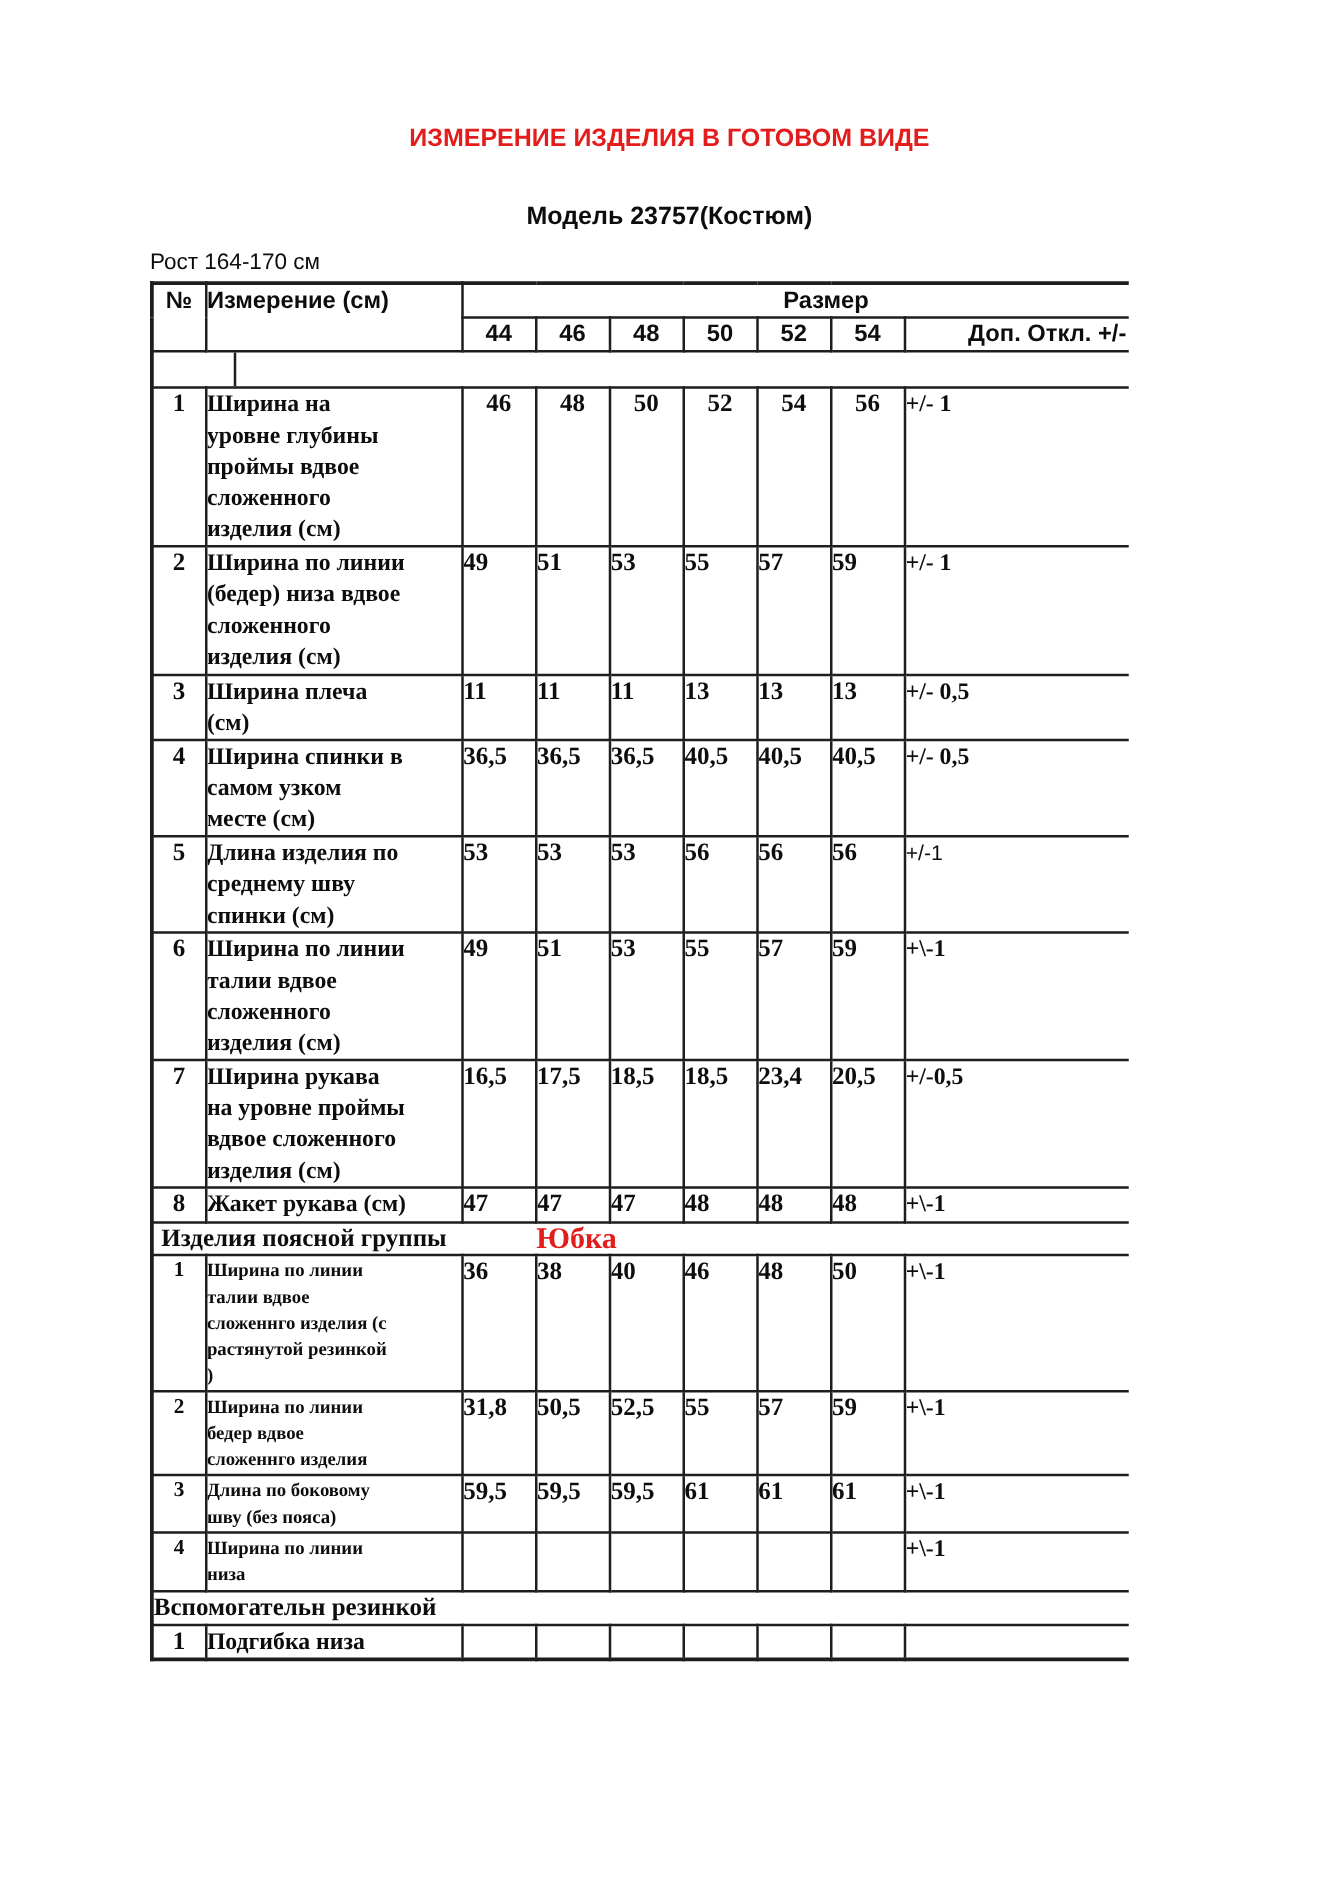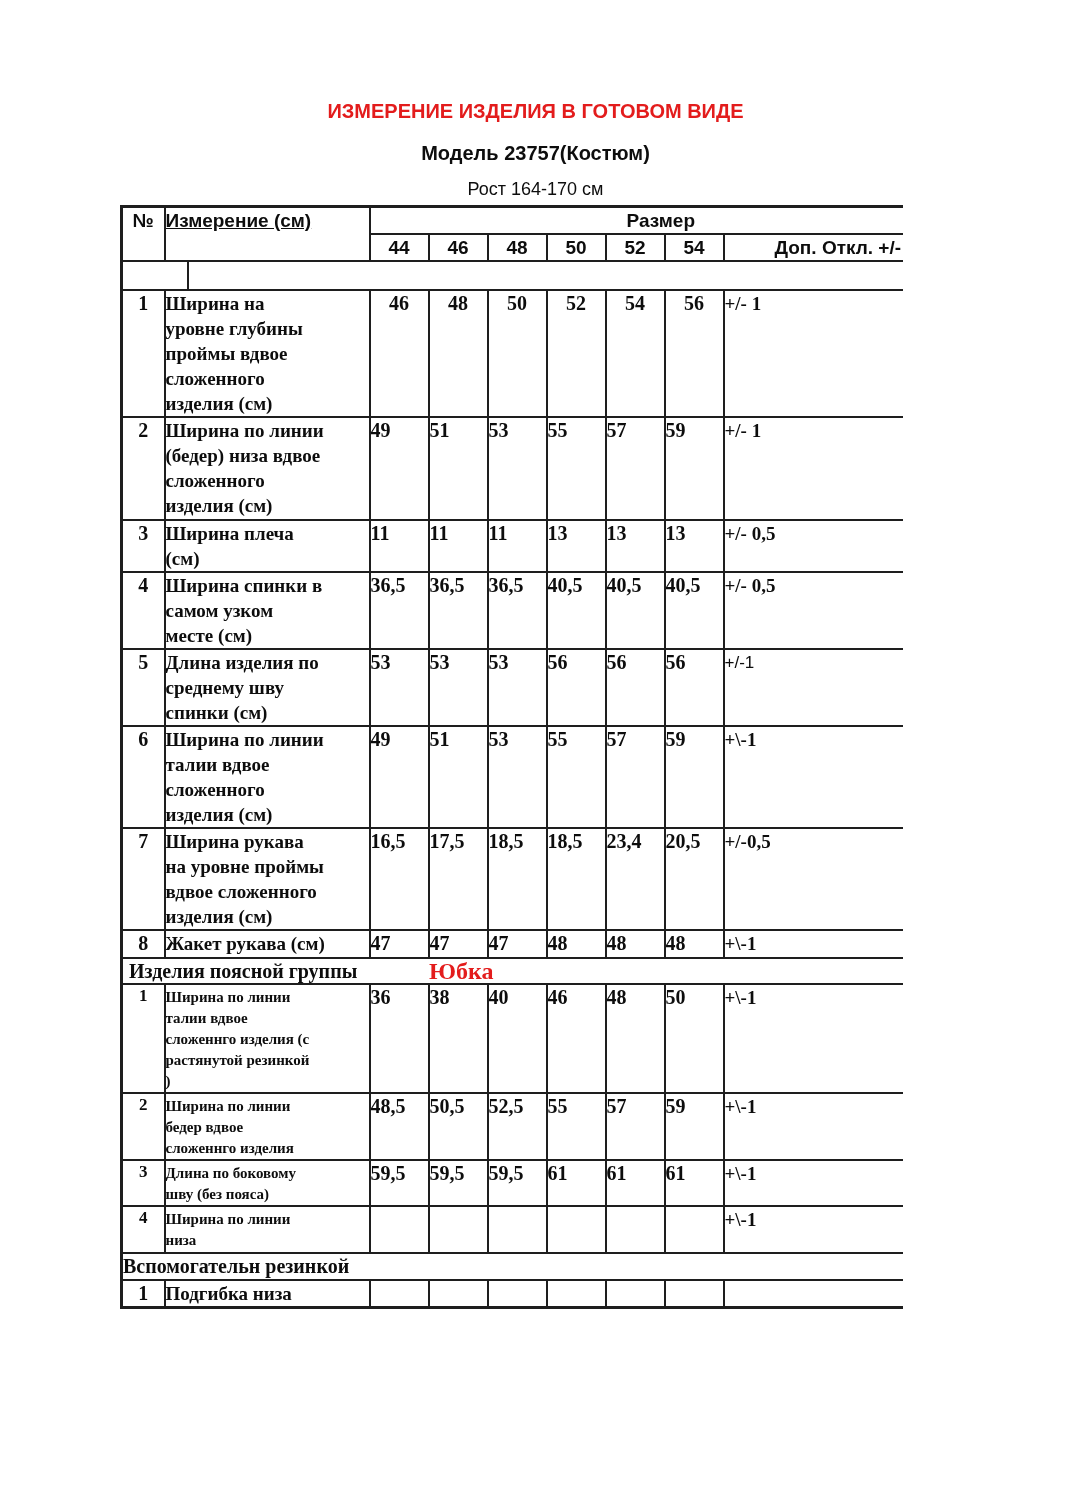--- a/index.html
+++ b/index.html
@@ -3,33 +3,33 @@
 <meta charset="utf-8">
 <style>
   html,body { margin:0; padding:0; background:#ffffff; }
   .page {
     position:relative; width:903px; height:1507px; background:#fff;
     overflow:hidden; font-family:"Liberation Sans", sans-serif; color:#0d0d0d;border-radius:15px;
   }
   .content { margin-left:120px; width:831px; padding-top:100px; }
 
   .doc-title   { text-align:center; font:bold 20px/22px "Liberation Sans", sans-serif; color:var(--red,#e31c1c); }
-  .doc-subtitle{ text-align:center; font:bold 20px/22px "Liberation Sans", sans-serif; margin-top:20px; }
-  .doc-note    { text-align:center; font:18px/20px "Liberation Sans", sans-serif; margin-top:15px; }
+  .doc-subtitle{ text-align:center; font:bold 20px/22px "Liberation Sans", sans-serif; margin-top:40px; }
+  .doc-note    { text-align:left; font:18px/20px "Liberation Sans", sans-serif; margin-top:15px; }
 
   table.meas {
     margin-top:6px; border-collapse:collapse; table-layout:fixed; width:831px;
     border:3px solid #1e1e1e;
   }
   table.meas td, table.meas th {
     border:2px solid #1e1e1e; vertical-align:top; padding:0; overflow:hidden;
   }
   thead tr { height:27px; }
   th.h   { font:bold 19px/25px "Liberation Sans", sans-serif; text-align:center; padding:1px 2px; }
-  th.meas-h { text-align:left; padding-left:8px;text-decoration:underline; }
+  th.meas-h { text-align:left; padding-left:8px; }
   th.num-h  { text-align:center; }
 
   .p0 { padding:0 !important; }
   .rel { position:relative; width:100%; height:100%; }
   .h27 { height:27px; } .h24 { height:24px;padding-left:20px; } 
   .lbl { position:absolute; top:1px; white-space:nowrap; }
   .divider { position:absolute; left:64px; top:-1px; bottom:-1px; width:2px; background:#1e1e1e; }
   .red { color:var(--red,#e31c1c); }
   .sans-b  { font:bold 19px/23px "Liberation Sans", sans-serif;margin-top:40px; }
   .serif-b { font:bold 19px/23px "Liberation Serif", serif; }
@@ -233,21 +233,21 @@
             <td class="val">46</td>
             <td class="val">48</td>
             <td class="val">50</td>
             <td class="tol">+\-1</td>
           </tr>
           <tr style="height: 63px;">
             <td class="num small-num">2</td>
             <td class="desc small-desc">Ширина по линии
 бедер вдвое
 сложеннго изделия</td>
-            <td class="val">48,5</td>
+            <td class="val">31,8</td>
             <td class="val">50,5</td>
             <td class="val">52,5</td>
             <td class="val">55</td>
             <td class="val">57</td>
             <td class="val">59</td>
             <td class="tol">+\-1</td>
           </tr>
           <tr style="height: 44px;">
             <td class="num small-num">3</td>
             <td class="desc small-desc">Длина по боковому

